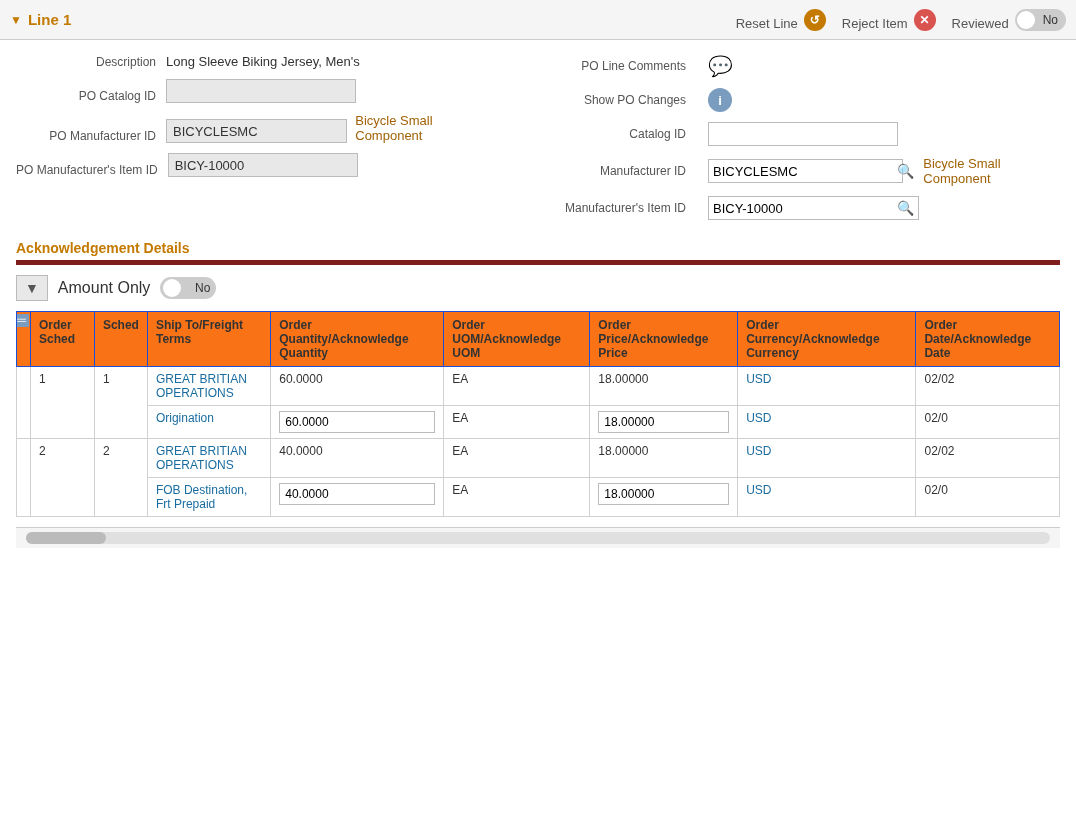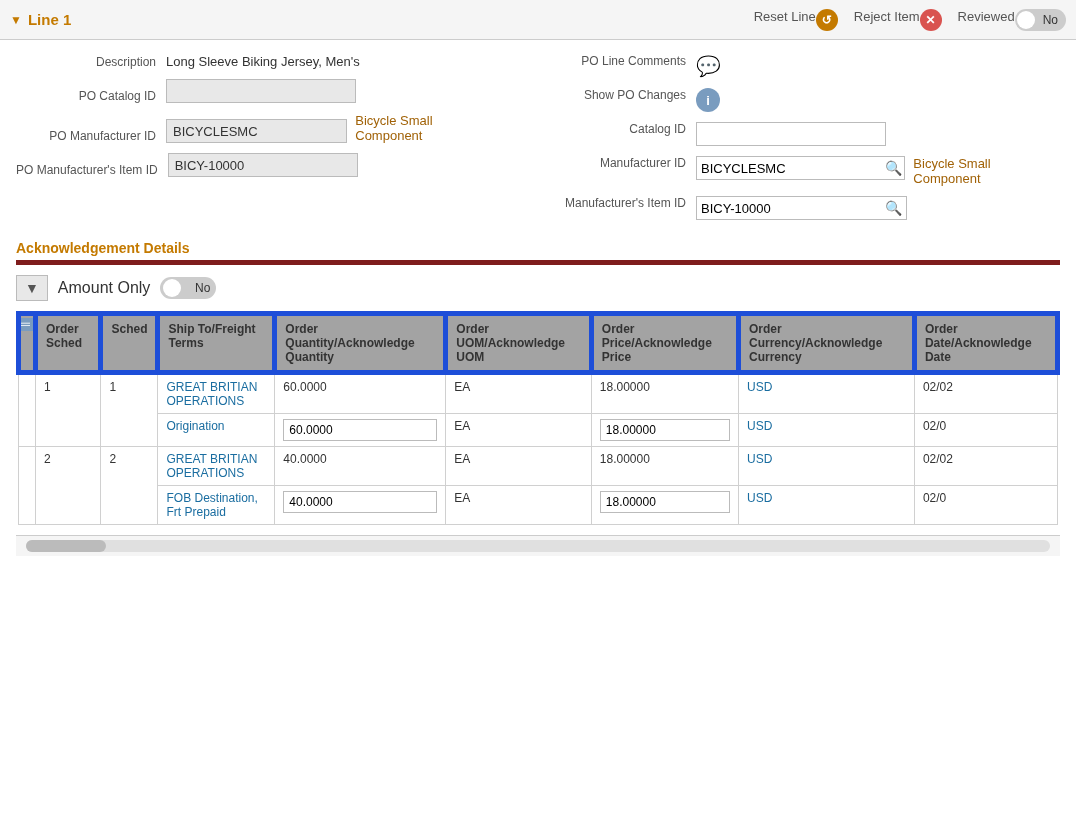--- a/index.html
+++ b/index.html
@@ -8,21 +8,21 @@
     .header-bar {
       display: flex; align-items: center; justify-content: space-between;
       background: #f5f5f5; border-bottom: 1px solid #ccc;
       padding: 6px 10px; min-height: 40px;
     }
     .line-title {
       color: #c47a00; font-weight: bold; font-size: 15px; display: flex; align-items: center; gap: 6px;
     }
     .arrow-icon { color: #c47a00; font-size: 12px; }
     .header-actions { display: flex; align-items: center; gap: 16px; }
-    .action-group { display: flex; align-items: flex-start; color: #555; font-size: 13px; }
+    .action-group { display: flex; align-items: flex-end; gap: 6px; color: #555; font-size: 13px; }
     .circle-btn {
       width: 22px; height: 22px; border-radius: 50%; border: none; cursor: pointer;
       display: flex; align-items: center; justify-content: center; font-size: 12px; font-weight: bold;
     }
     .btn-reset { background: #c47a00; color: #fff; }
     .btn-reject { background: #d9534f; color: #fff; }
     .reviewed-label { color: #555; }
     .toggle-switch {
       display: inline-flex; align-items: center; background: #ccc;
       border-radius: 12px; padding: 2px; cursor: pointer; gap: 2px;
@@ -87,21 +87,21 @@
     .toggle-switch-no .knob {
       width: 18px; height: 18px; background: #fff; border-radius: 50%;
       position: absolute; left: 3px; top: 2px;
     }
     .toggle-switch-no .no-text {
       position: absolute; right: 6px; font-size: 12px; color: #333;
     }
 
     .data-table { width: 100%; border-collapse: collapse; font-size: 12px; }
     .data-table th {
-      background: #a3a3a3; border: 5px solid #1d4ed8; padding: 6px 8px;
+      background: #f97316; border: 1px solid #1d4ed8; padding: 6px 8px;
       text-align: left; font-weight: bold; color: #333; vertical-align: top;
     }
     .data-table td {
       border: 1px solid #d0d0d0; padding: 5px 8px; vertical-align: top; color: #333;
     }
 
     .link-text { color: #1a6da0; text-decoration: none; font-size: 12px; }
 
     .td-input {
       border: 1px solid #bbb; padding: 3px 5px; font-size: 12px;
@@ -118,21 +118,21 @@
       border-top: 1px solid #ccc; padding: 4px 0; background: #f5f5f5;
       margin-top: 10px; display: flex; align-items: center;
     }
     .scrollbar-track {
       flex: 1; height: 12px; background: #e0e0e0; border-radius: 6px; position: relative; margin: 0 10px;
     }
     .scrollbar-thumb {
       width: 80px; height: 12px; background: #bbb; border-radius: 6px; position: absolute; left: 0;
     }
 
-    .right-form-row { display: flex; margin-bottom: 10px; }
+    .right-form-row { display: flex; align-items: center; margin-bottom: 10px; gap: 12px; }
     .right-label { color: #555; font-size: 12px; text-align: right; min-width: 160px; padding-right: 10px; }
   </style>
 </head>
 <body>
 
 <div class="header-bar">
   <div class="line-title">
     <span class="arrow-icon">▼</span>
     <span>Line 1</span>
   </div>

